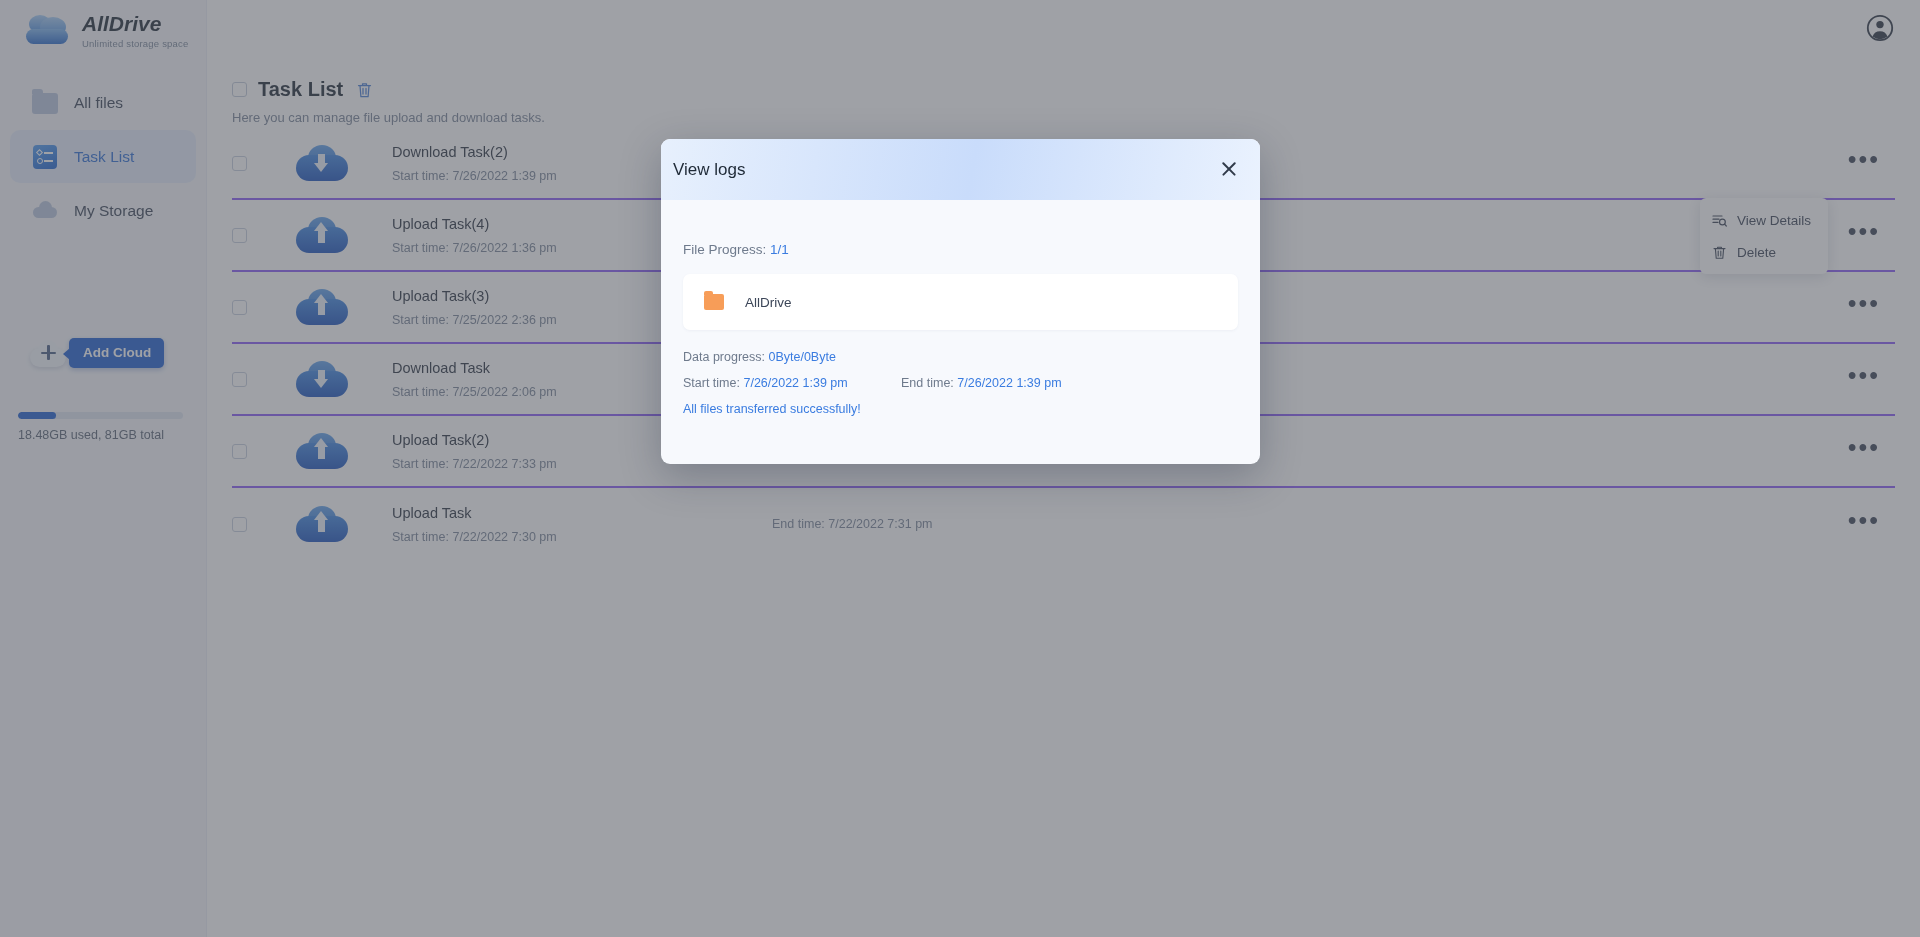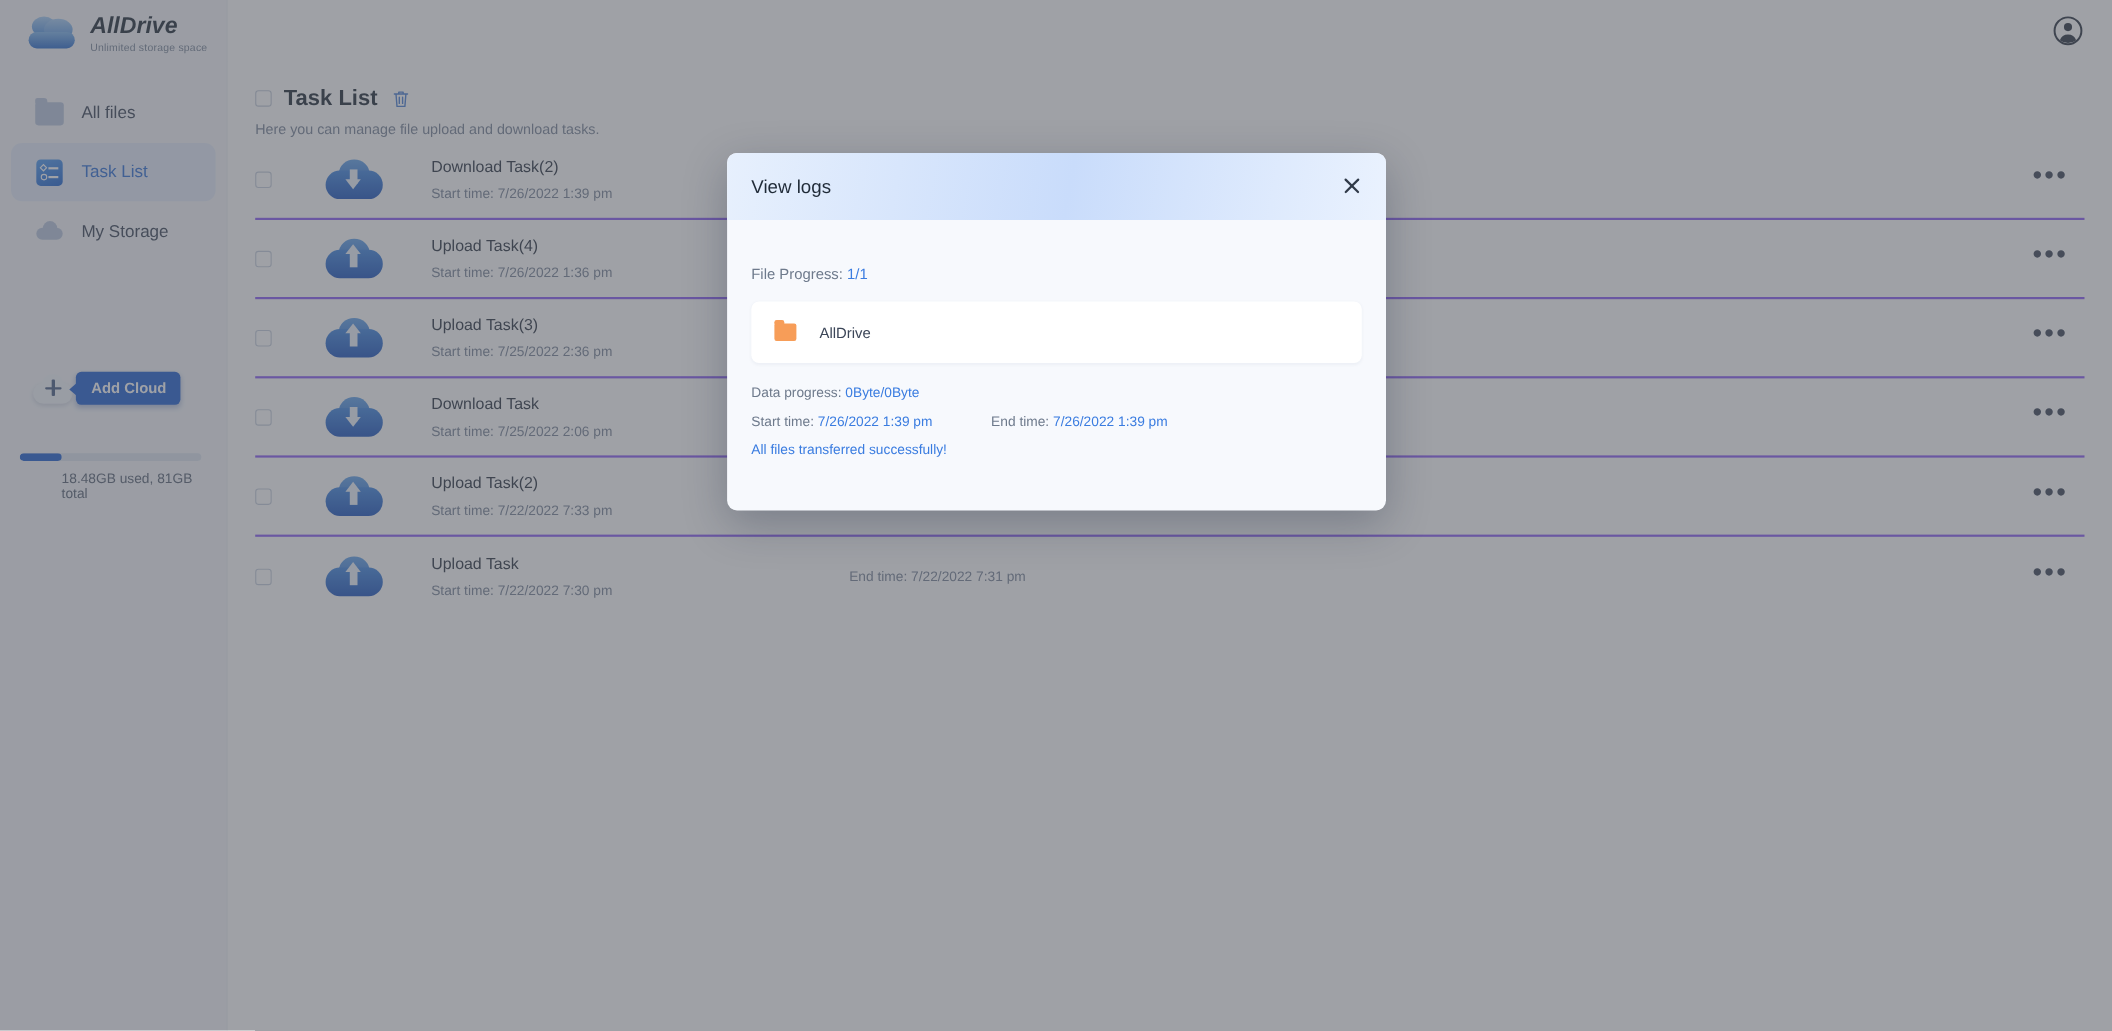--- a/index.html
+++ b/index.html
@@ -99,21 +99,21 @@
     content:""; position:absolute; left:-6px; top:10px;
     border-top:6px solid transparent; border-bottom:6px solid transparent;
     border-right:7px solid #1f5fd0;
   }
 
   .storage { position: absolute; left: 18px; top: 412px; width: 170px; }
   .storage-bar {
     width: 165px; height: 7px; background: #dde4f0; border-radius: 4px; overflow: hidden;
   }
   .storage-bar span { display:block; height:100%; background:#1f5fd0; border-radius:4px; }
-  .storage-text { margin-top: 9px; font-size: 12.5px; color: #5b6576; margin-left: 38px; }
+  .storage-text { margin-top: 9px; font-size: 12.5px; color: #5b6576; }
 
   
   .topbar {
     position: absolute; left: 207px; top: 0; right: 0; height: 56px;
     background: #ffffff;
   }
   .avatar-btn {
     position: absolute; right: 26px; top: 14px;
     width: 28px; height: 28px; cursor: pointer;
   }
@@ -200,21 +200,21 @@
   .modal {
     position: absolute; left: 661px; top: 139px;
     width: 599px; height: 325px;
     background: #f7f9fd;
     border-radius: 9px;
     box-shadow: 0 12px 40px rgba(25,35,60,.28);
     z-index: 60; overflow: hidden;
   }
   .modal-head {
     height: 61px; background: linear-gradient(100deg,#e7f0fd 0%,#c9dcfb 52%,#eaf2fe 100%);
-    display: flex; align-items: center; padding: 0 22px;
+    display: flex; align-items: center; padding: 0 12px;
     position: relative;
   }
   .modal-title { font-size: 17px; color: #1f2a37; }
   .modal-close {
     position: absolute; right: 22px; top: 21px;
     width: 18px; height: 18px; cursor: pointer;
   }
   .modal-close:before, .modal-close:after {
     content:""; position:absolute; left:0; top:8px; width:18px; height:1.8px;
     background:#303a49; border-radius:1px;
@@ -444,20 +444,40 @@
             <span class="row-name" style="display: block;">Upload Task</span>
             <span class="row-start" style="display: block;">Start time: 7/22/2022 7:30 pm</span>
           </span>
           <span class="row-end">End time: 7/22/2022 7:31 pm</span>
           <span class="row-status"><span class="status-ok"></span></span>
           <span class="row-more">•••</span>
         </div>
       </div>
   </div>
 
+  <div class="ctx-menu">
+    <div class="ctx-item">
+      <span class="ctx-ico">
+        <svg width="15" height="15" viewBox="0 0 15 15">
+          <path d="M1 3h9M1 6.2h6M1 9.4h5" stroke="#3c4658" stroke-width="1.2" stroke-linecap="round" fill="none"></path>
+          <circle cx="10.4" cy="9" r="2.9" fill="none" stroke="#3c4658" stroke-width="1.2"></circle>
+          <path d="M12.6 11.2 14.3 13" stroke="#3c4658" stroke-width="1.2" stroke-linecap="round"></path>
+        </svg>
+      </span>
+      <span>View Details</span>
+    </div>
+    <div class="ctx-item">
+      <span class="ctx-ico">
+        <svg width="15" height="15" viewBox="0 0 15 15">
+          <path d="M2 3.6h11M5.6 3.6V2.2h3.8v1.4M3.4 3.6l.8 9.6h6.6l.8-9.6M6.2 6v5M8.8 6v5" fill="none" stroke="#3c4658" stroke-width="1.1" stroke-linecap="round" stroke-linejoin="round"></path>
+        </svg>
+      </span>
+      <span>Delete</span>
+    </div>
+  </div>
 
   <div class="overlay"></div>
 
   <div class="modal">
     <div class="modal-head">
       <span class="modal-title">View logs</span>
       <span class="modal-close"></span>
     </div>
     <div class="modal-body">
       <div class="fprog">

